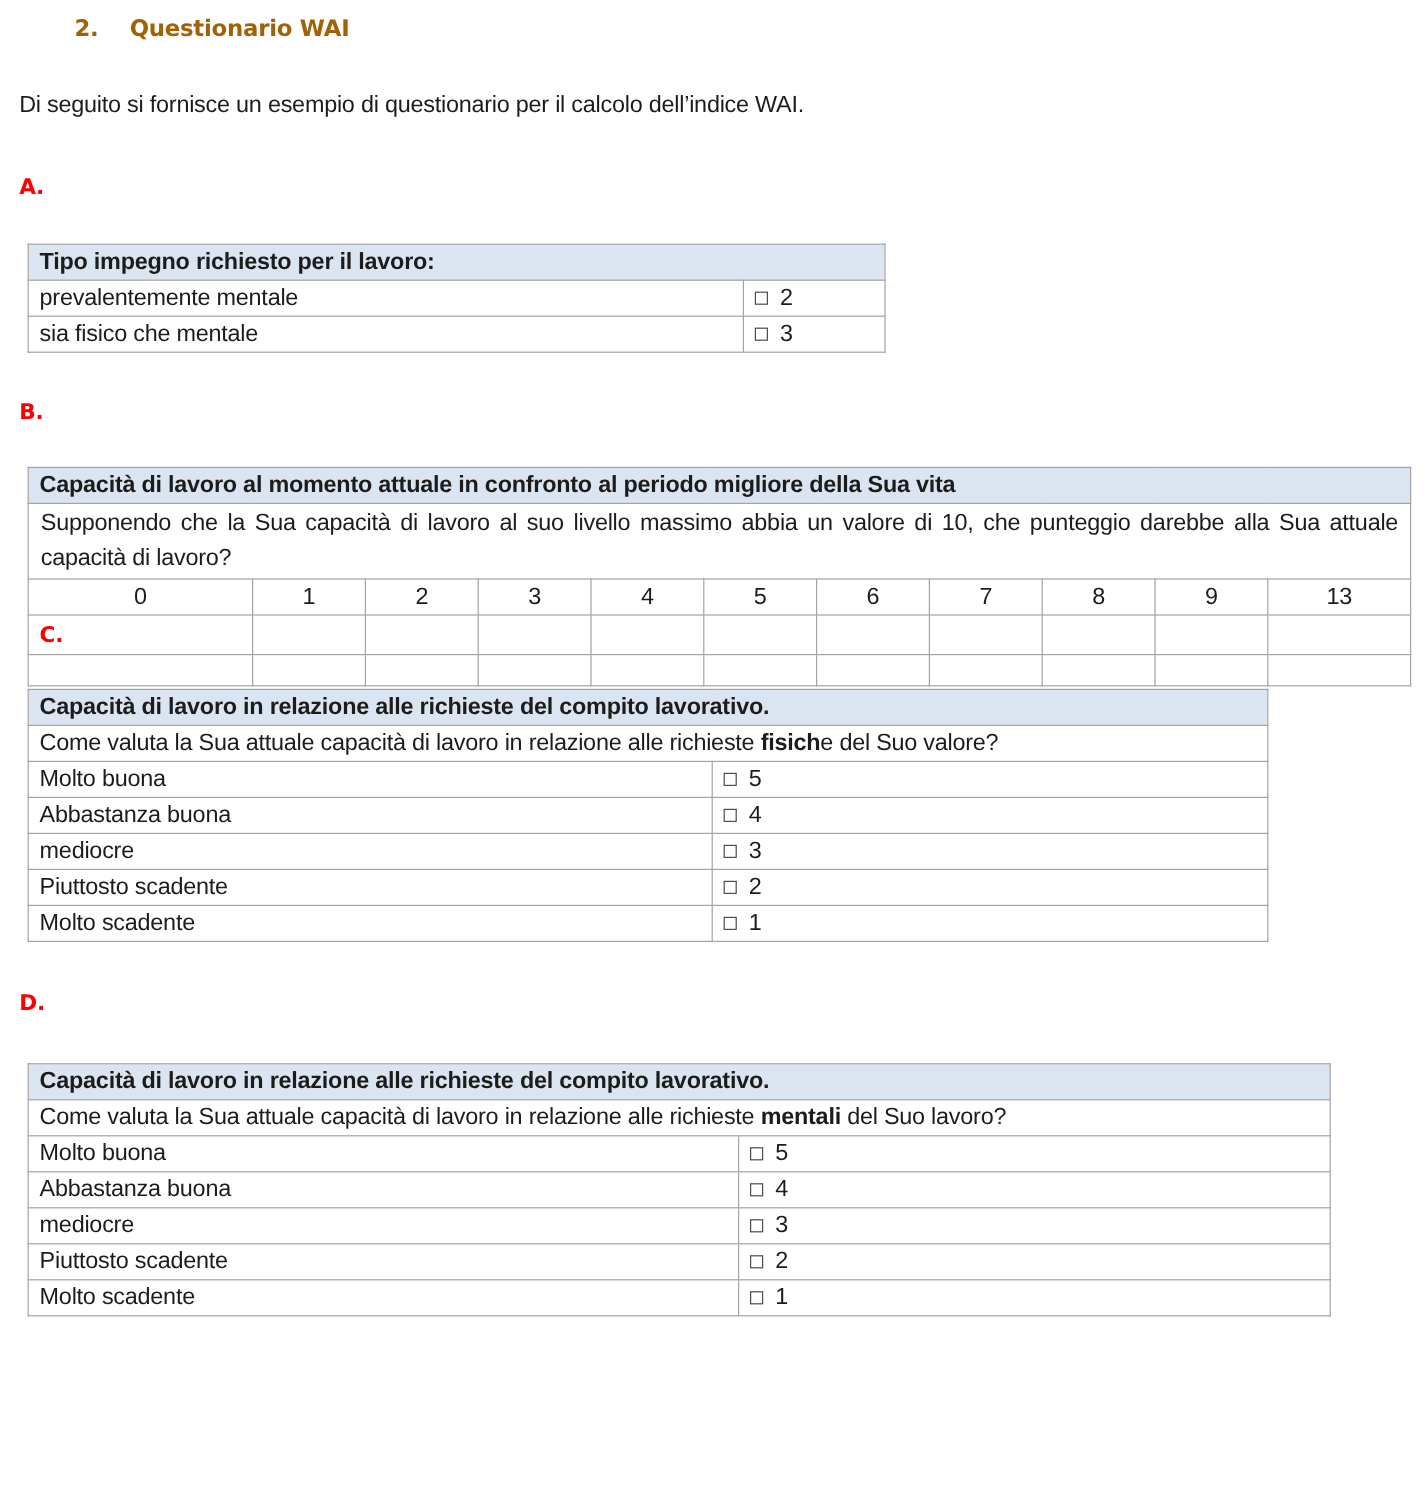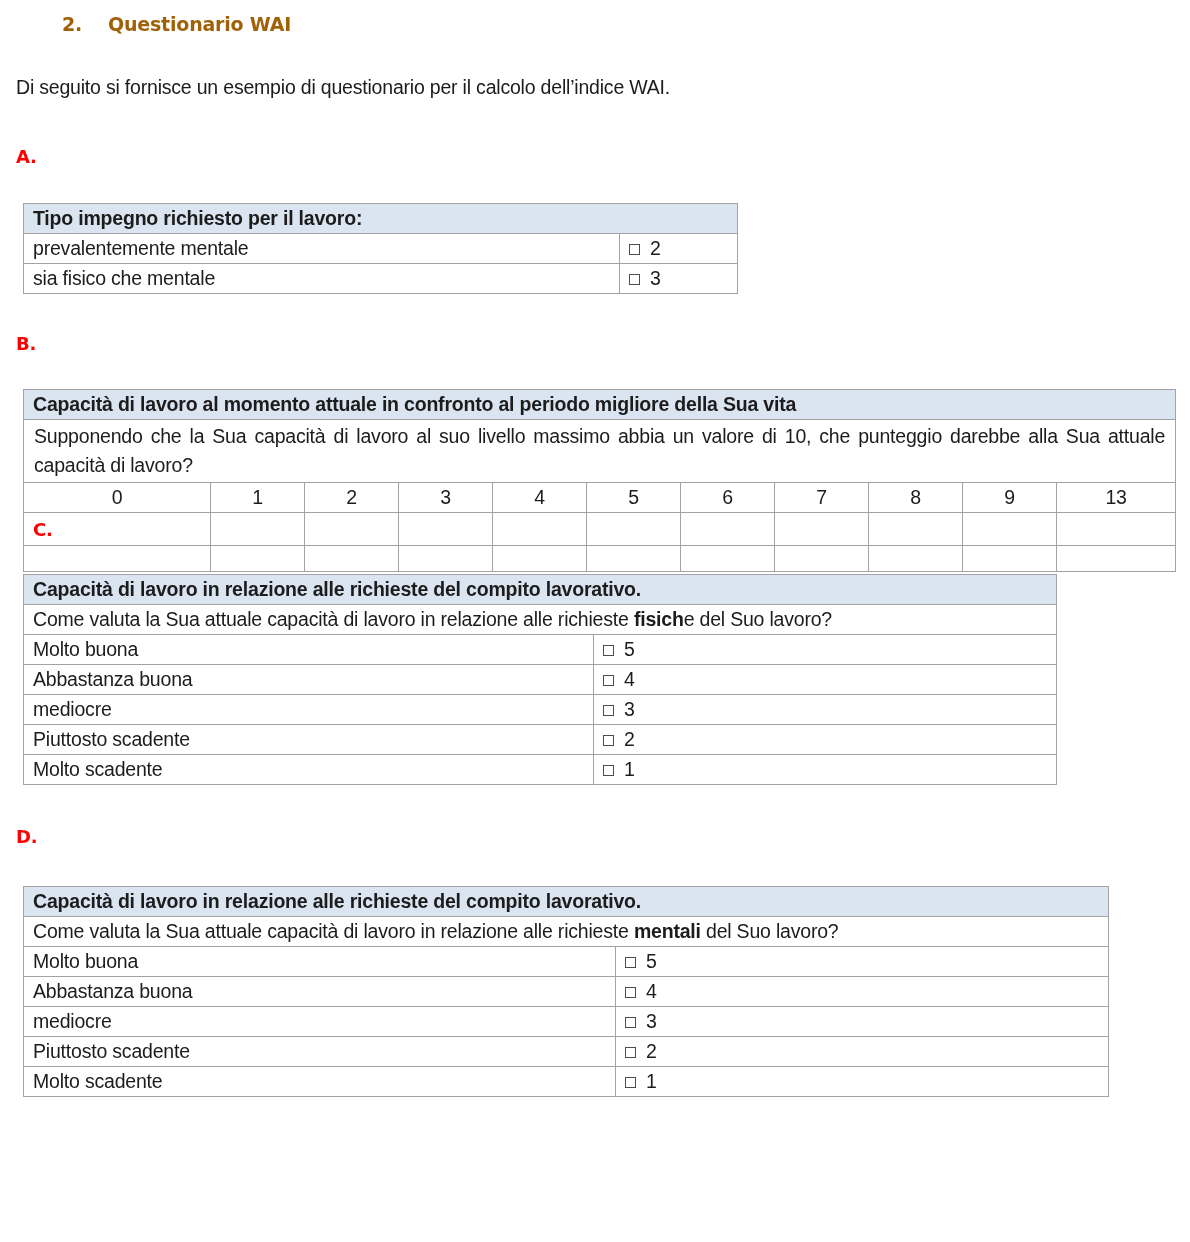--- a/index.html
+++ b/index.html
@@ -153,21 +153,21 @@
 <table id="table-c">
   <colgroup>
       <col style="width:570px">
       <col style="width:463px">
     </colgroup>
   <tbody>
       <tr class="thead">
     <td colspan="2">Capacità di lavoro in relazione alle richieste del compito lavorativo.</td>
   </tr>
   <tr>
-    <td colspan="2"><span>Come valuta la Sua attuale capacità di lavoro in relazione alle richieste </span><b>fisich</b><span>e del Suo lavoro?</span></td>
+    <td colspan="2"><span>Come valuta la Sua attuale capacità di lavoro in relazione alle richieste </span><b>fisich</b><span>e del Suo valore?</span></td>
   </tr>
   <tr>
     <td>Molto buona</td>
     <td><span><span class="cb"></span><span>5</span></span></td>
   </tr>
   <tr>
     <td>Abbastanza buona</td>
     <td><span><span class="cb"></span><span>4</span></span></td>
   </tr>
   <tr>

